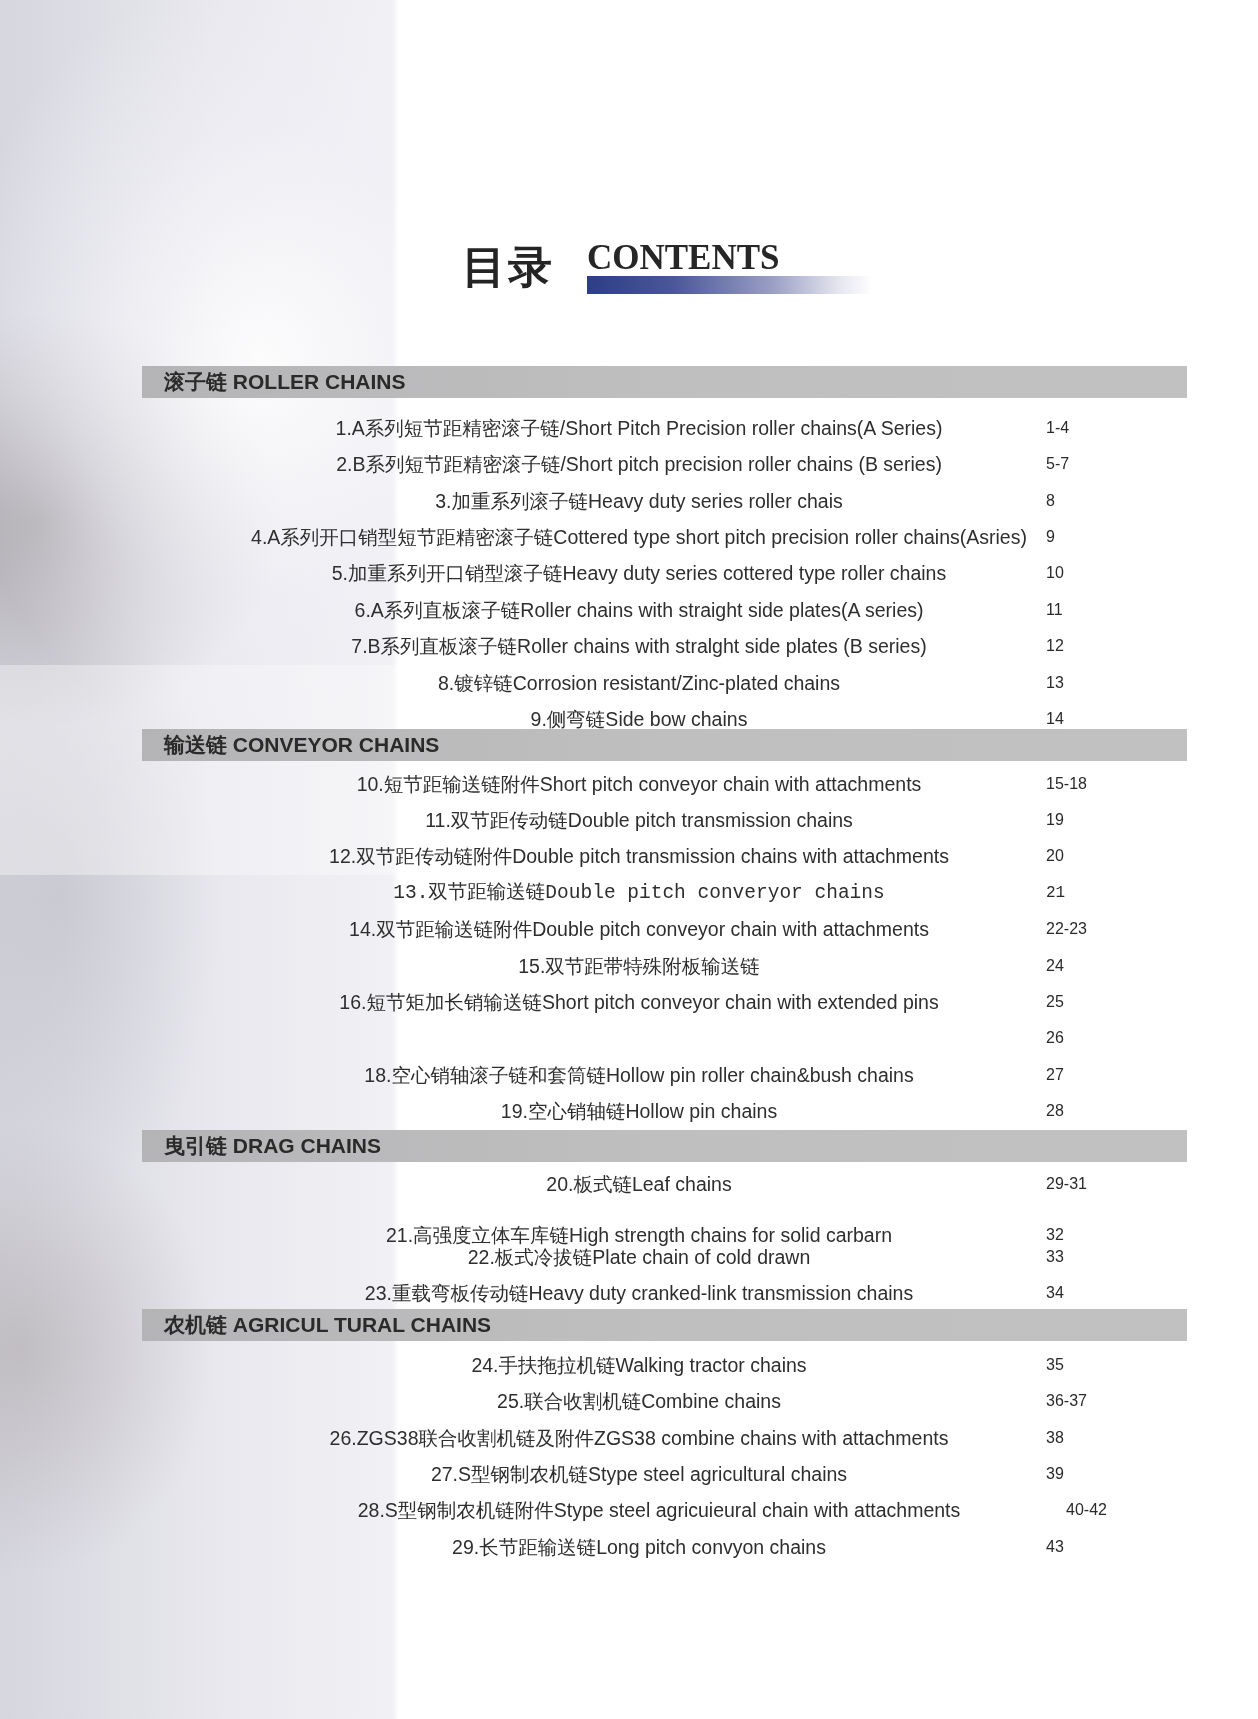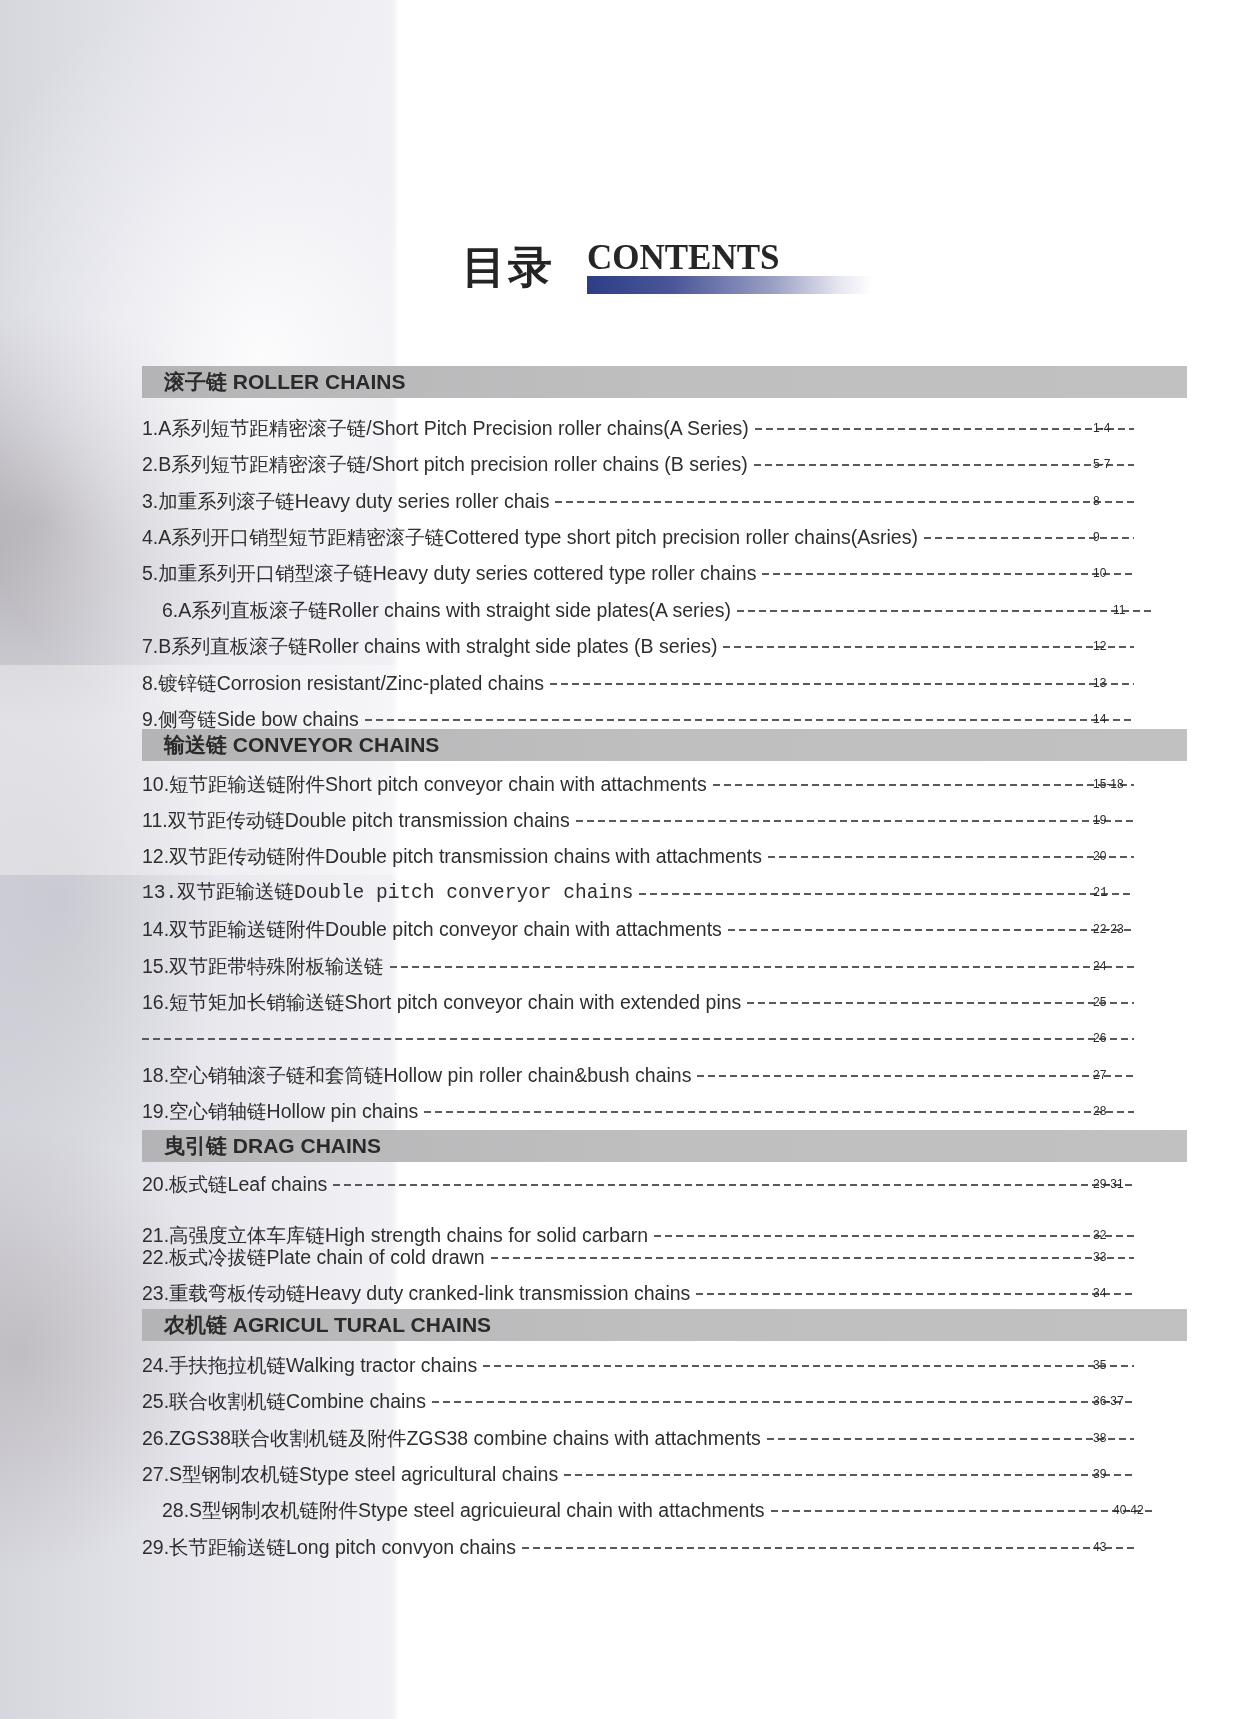--- a/index.html
+++ b/index.html
@@ -49,30 +49,30 @@
     background: linear-gradient(90deg, #b4b4b6 0%, #c0bfc0 50%, #c2c1c2 100%);
   }
   .section-header span {
     position: absolute; left: 22px; top: 3px;
     font-weight: bold; font-size: 21px; line-height: 26px; color: #2a2a2a;
     white-space: nowrap;
   }
   .entry {
     position: absolute; left: 0; height: 28px; width: 1000px;
     display: flex; align-items: center;
-    font-size: 19.5px; line-height: 28px; color: #2e2e2e; white-space: nowrap;
+    font-size: 19.5px; line-height: 28px; color: #2e2e2e; white-space: nowrap; flex-direction: column;
   }
   .entry .label { flex: 0 0 auto; padding-right: 6px; }
   .entry .leader {
     flex: 1 1 auto; height: 2px; margin-top: 2px;
     background: repeating-linear-gradient(90deg, #5a5a5a 0px, #5a5a5a 7px, transparent 7px, transparent 11px);
     margin-right: 8px;
   }
   .entry .page {
-    position: absolute; left: 951px; top: 0; font-size: 12px; color: #2a2a2a;
+    position: absolute; left: 904px; top: 0; font-size: 16px; color: #2a2a2a;
   }
 </style>
 </head>
 <body>
 
 <div class="photo-panel">
   <div class="band" style="top:665px;height:210px;"></div>
   <div class="edge"></div>
 </div>
 
@@ -105,21 +105,21 @@
   <div class="entry" style="top:523px;">
       <span class="label">4.A系列开口销型短节距精密滚子链Cottered type short pitch precision roller chains(Asries)</span>
       <span class="leader"></span>
       <span class="page">9</span>
     </div>
   <div class="entry" style="top:559px;">
       <span class="label">5.加重系列开口销型滚子链Heavy duty series cottered type roller chains</span>
       <span class="leader"></span>
       <span class="page">10</span>
     </div>
-  <div class="entry" style="top:596px;margin-left:20px;">
+  <div class="entry" style="top:596px;">
       <span class="label">6.A系列直板滚子链Roller chains with straight side plates(A series)</span>
       <span class="leader"></span>
       <span class="page">11</span>
     </div>
   <div class="entry" style="top:632px;">
       <span class="label">7.B系列直板滚子链Roller chains with stralght side plates (B series)</span>
       <span class="leader"></span>
       <span class="page">12</span>
     </div>
   <div class="entry" style="top:669px;">

